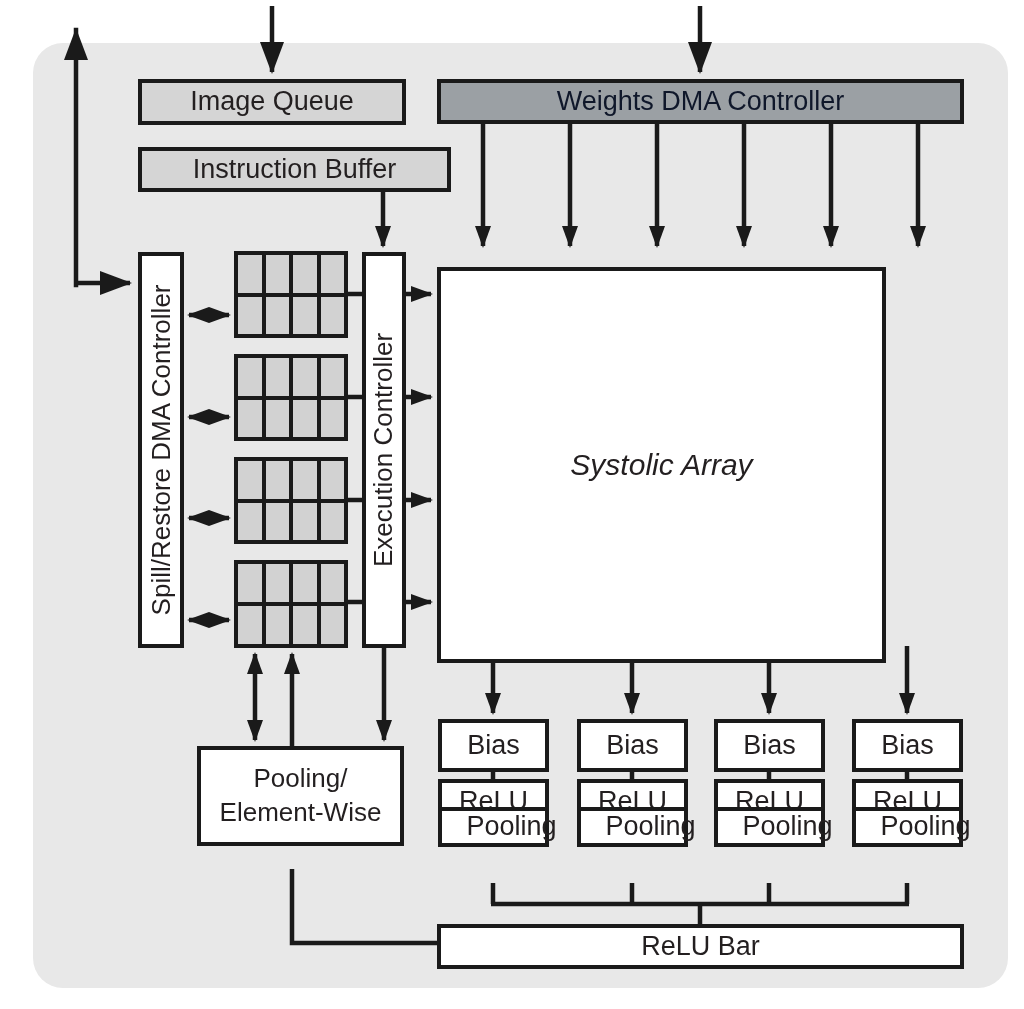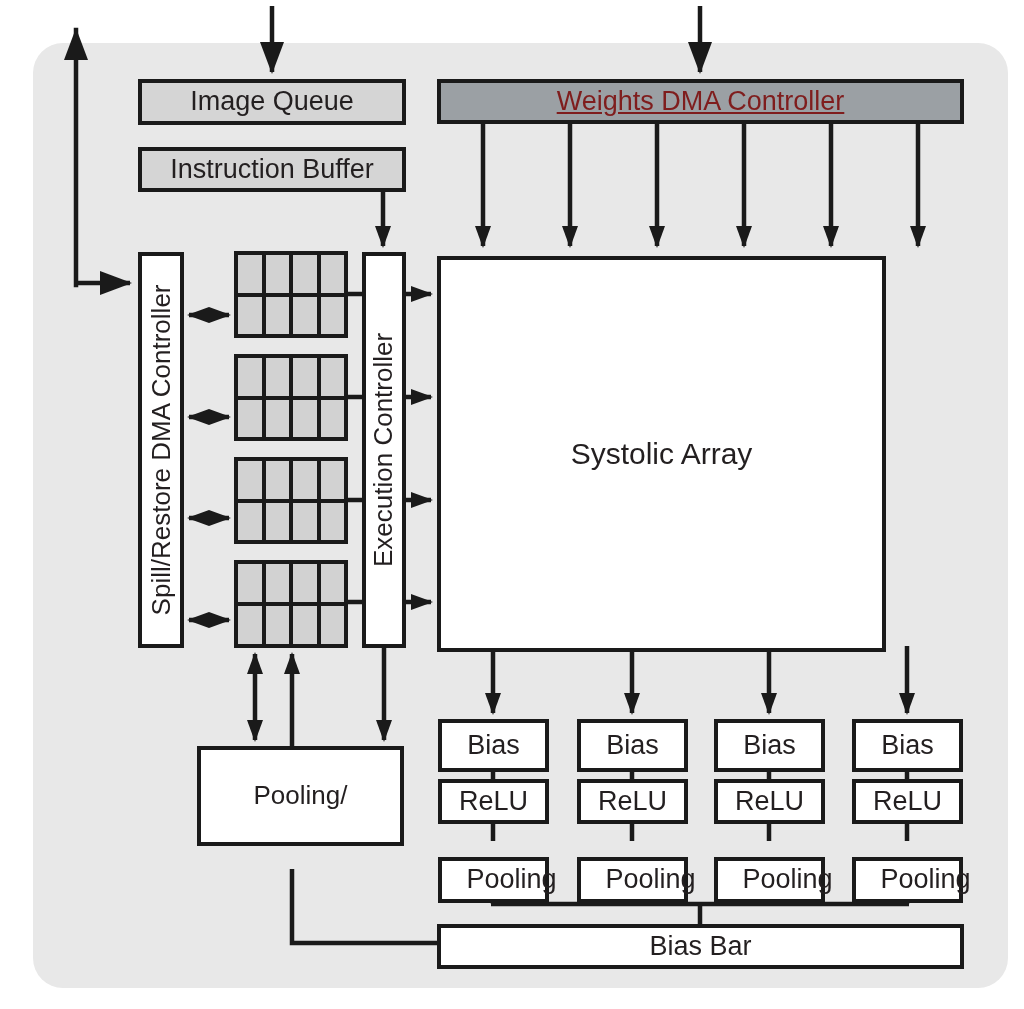--- a/index.html
+++ b/index.html
@@ -5,44 +5,44 @@
   html,body{margin:0;padding:0;background:#ffffff;}
   .stage{position:relative;width:1024px;height:1009px;background:#ffffff;overflow:hidden;
          font-family:"Liberation Sans",sans-serif;color:#231f20;}
   .panel{position:absolute;left:33px;top:43px;width:975px;height:945px;
          background:#e8e8e8;border-radius:30px;}
   svg.wires{position:absolute;left:0;top:0;width:1024px;height:1009px;pointer-events:none;}
   .box{position:absolute;box-sizing:border-box;border:4px solid #1a1a1a;
        display:flex;align-items:center;justify-content:center;text-align:center;
        font-size:27px;line-height:1.15;}
   .fill-light{background:#d5d5d5;}
-  .fill-dark{background:#9ba0a4;color:#7f1d1d;text-decoration:underline;}
+  .fill-dark{background:#9ba0a4;color:#0f172a;}
   .fill-white{background:#ffffff;}
   .vlabel{transform:rotate(-90deg);white-space:nowrap;font-size:26px;}
   .big-label{font-size:30px;}
   .ewa-label{font-size:26px;line-height:1.3;}
   .bank{position:absolute;box-sizing:border-box;background:#1a1a1a;padding:4px;
         display:grid;grid-template-columns:repeat(4,1fr);grid-template-rows:repeat(2,1fr);gap:4px;}
   .bank>div{background:#d2d2d2;}
   
   #iq  {left:138px;top:79px; width:268px;height:46px;}
-  #ib  {left:138px;top:147px;width:268px;height:45px;}
+  #ib  {left:138px;top:147px;width:313px;height:45px;}
   #wdma{left:437px;top:79px; width:527px;height:45px;}
   #srdc{left:138px;top:252px;width:46px; height:396px;}
   #exec{left:362px;top:252px;width:44px; height:396px;}
-  #sys {left:437px;top:256px;width:449px;height:396px;}
+  #sys {left:437px;top:267px;width:449px;height:396px;font-style:italic;}
   #ewa {left:197px;top:746px;width:207px;height:100px;}
   #cb  {left:437px;top:924px;width:527px;height:45px;}
   #bank1{left:234px;top:251px;width:114px;height:87px;}
   #bank2{left:234px;top:354px;width:114px;height:87px;}
   #bank3{left:234px;top:457px;width:114px;height:87px;}
   #bank4{left:234px;top:560px;width:114px;height:88px;}
   .bias   {top:719px;height:53px;width:111px;}
   .relu   {top:779px;height:45px;width:111px;}
-  .pooling{top:857px;height:46px;width:111px;padding-left:36px;}
+  .pooling{top:807px;height:40px;width:111px;padding-left:36px;}
   .col1{left:438px;} .col2{left:577px;} .col3{left:714px;} .col4{left:852px;}
 </style>
 </head>
 <body>
 
 <div class="stage">
 
   <div class="panel"></div>
 
   <svg class="wires" viewBox="0 0 1024 1009">
@@ -214,20 +214,21 @@
   <div class="box fill-white pooling col3">
     <span>Pooling</span>
     </div>
   <div class="box fill-white pooling col4">
     <span>Pooling</span>
     </div>
 
   <div id="ewa" class="box fill-white">
     <div class="ewa-label">
       <div>Pooling/</div>
+      <div>Element-Wise</div>
     </div>
   </div>
 
   <div id="cb" class="box fill-white">
-    <span>Bias Bar</span>
+    <span>ReLU Bar</span>
   </div>
 
 </div>
 
 </body></html>

